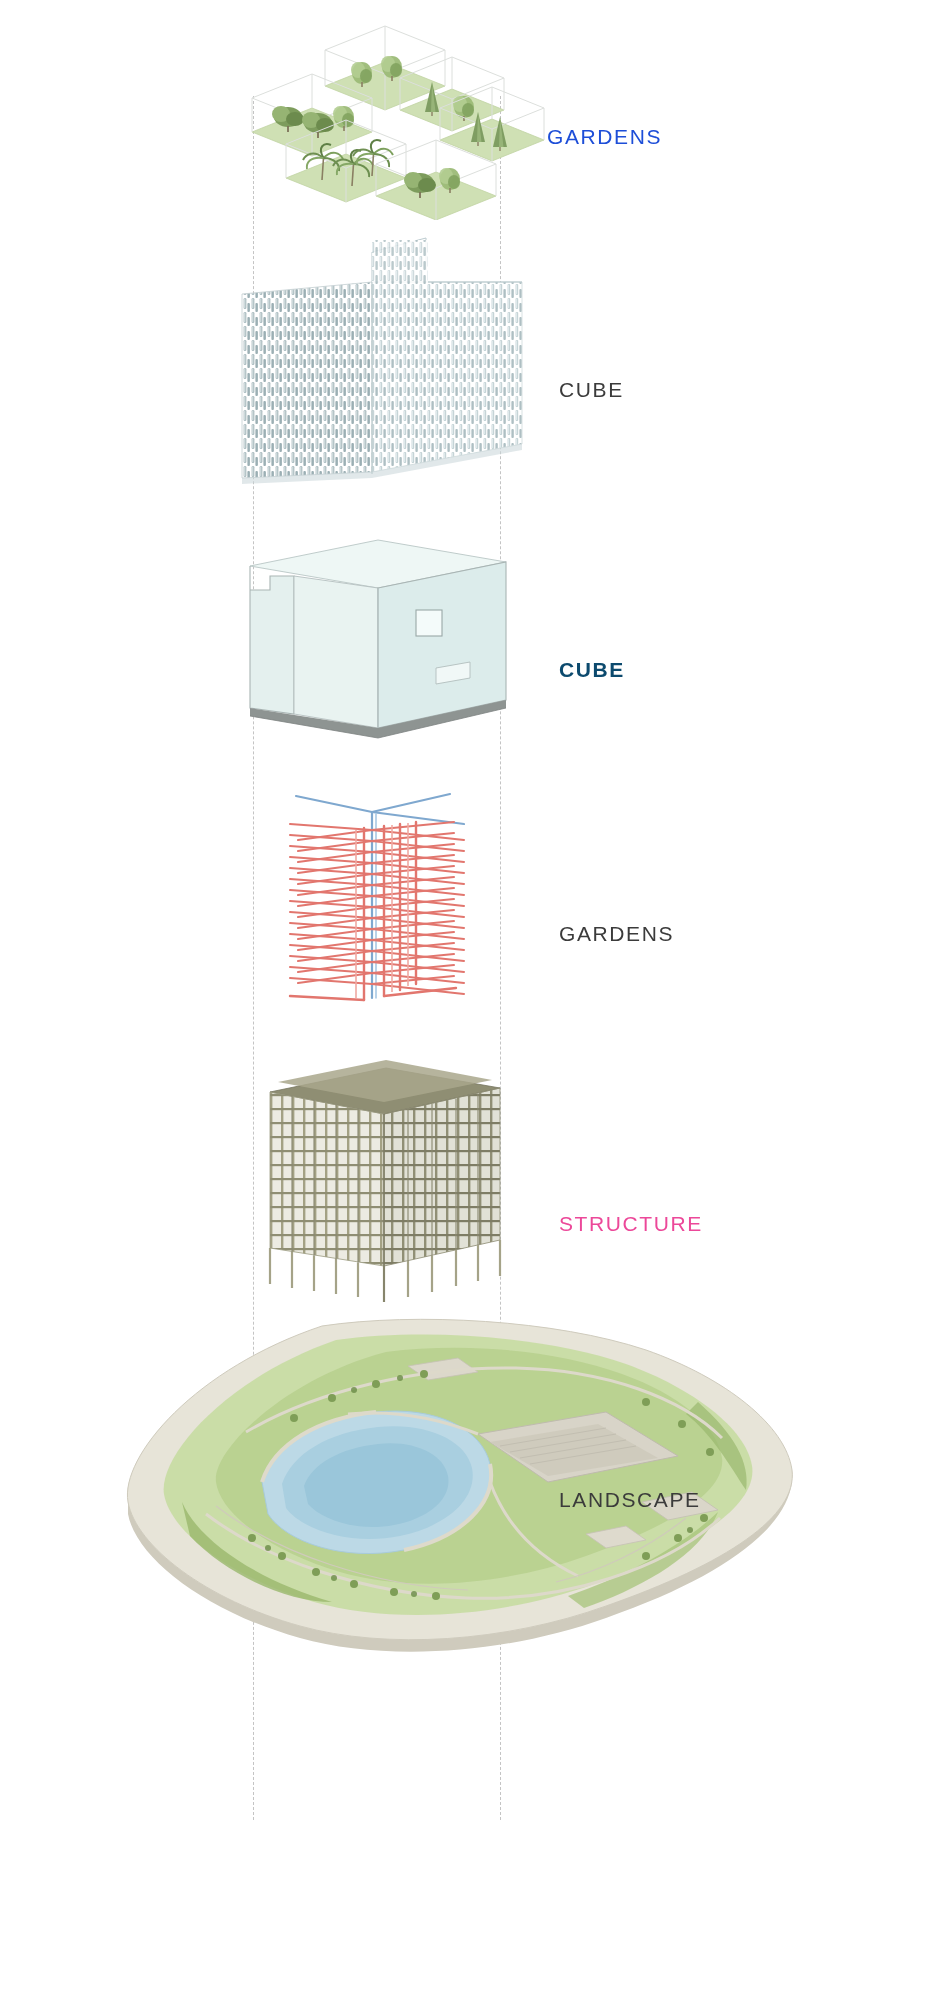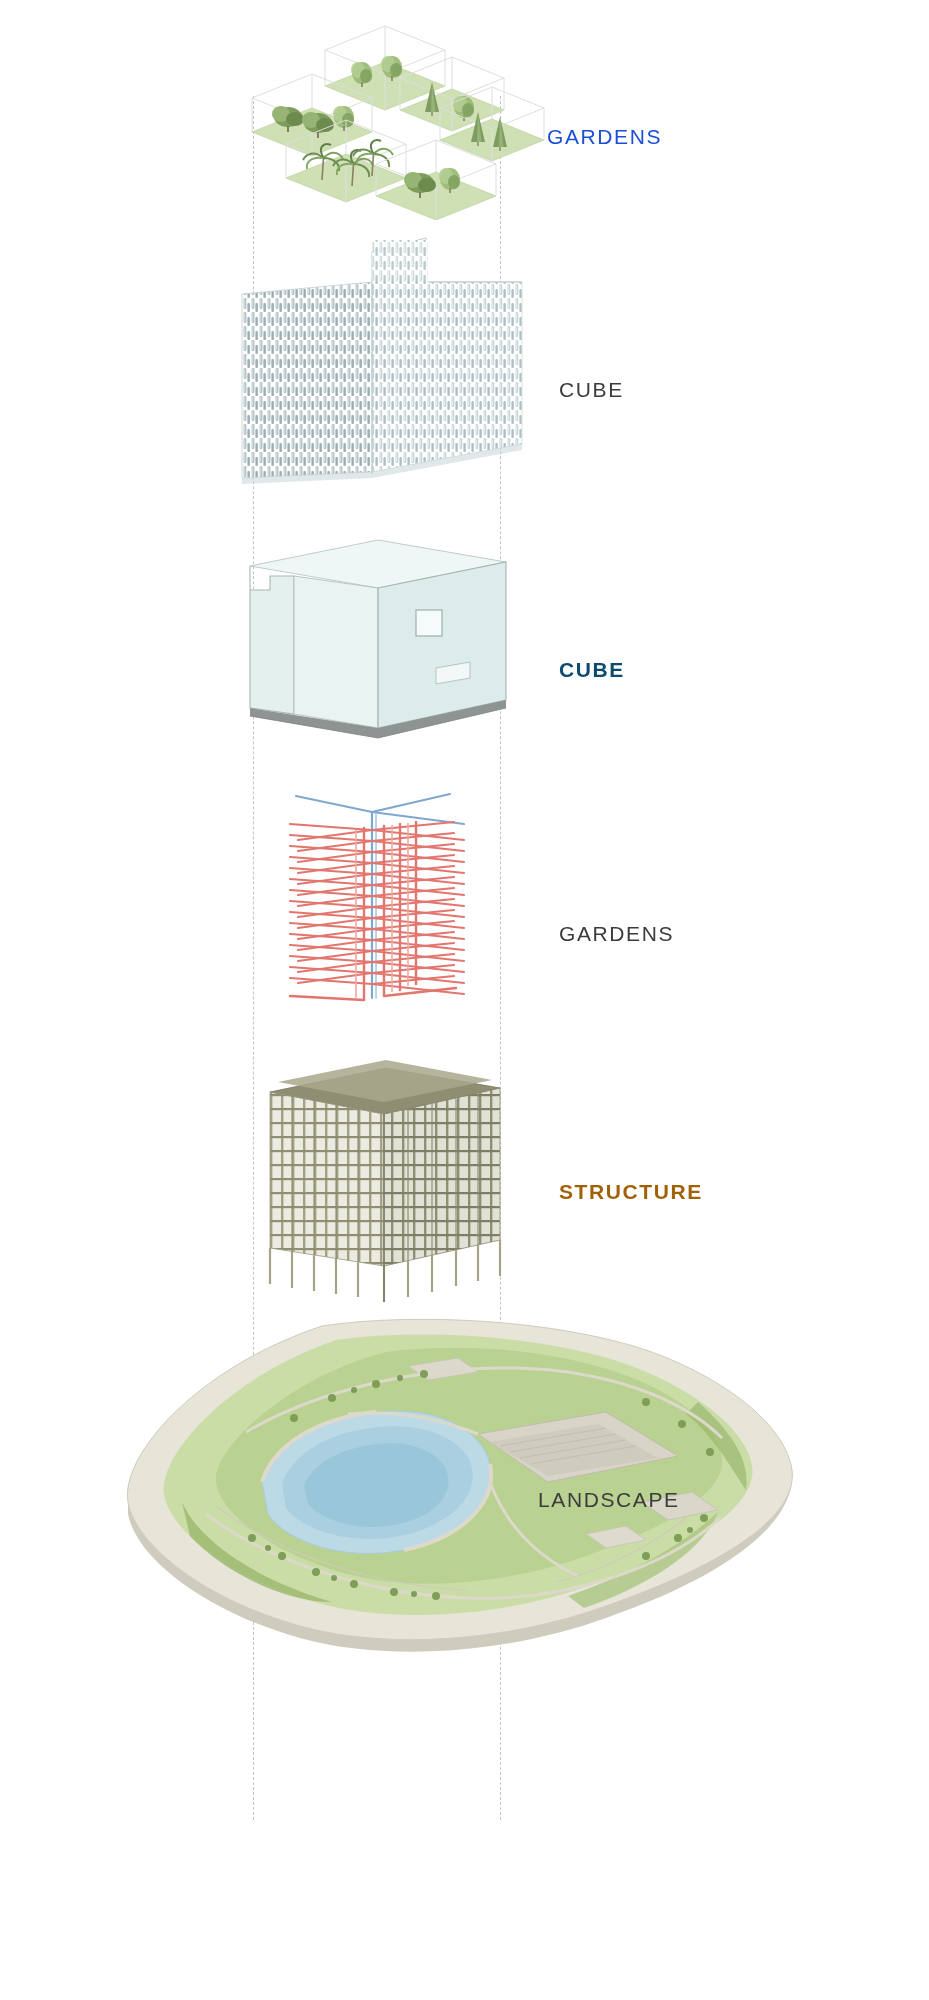--- a/index.html
+++ b/index.html
@@ -327,21 +327,21 @@
         <path d="M110,56 L110,211"></path>
         <path d="M160,57 L160,209"></path>
         <path d="M184,52 L184,204"></path>
         <path d="M208,47 L208,198"></path>
         <path d="M230,42 L230,193"></path>
       </g>
 
       <path d="M136,62 L136,250" stroke="#77765f" stroke-width="1.3" fill="none"></path>
     </svg>
   </div>
-  <div class="layer-label" style="left: 559px; top: 1180px; color: #a16207; font-weight: bold;">STRUCTURE</div>
+  <div class="layer-label" style="left: 559px; top: 1212px; color: #ec4899;">STRUCTURE</div>
 
   <div class="land-wrap" style="left:86px;top:1306px;width:740px;height:360px;">
     <svg width="740" height="360" viewBox="0 0 740 360">
 
       <path d="M236,20 C330,6 470,14 560,44 C640,72 700,120 706,164
                C712,210 640,258 520,300 C420,336 300,344 214,320
                C120,294 50,240 42,196 C34,150 110,62 236,20 Z" fill="#e7e4d8" stroke="#cfcbbd" stroke-width="1"></path>
 
       <path d="M42,196 C50,240 120,294 214,320 C300,344 420,336 520,300
                C640,258 712,210 706,164 L706,176 C700,222 640,270 520,312
@@ -414,15 +414,15 @@
       <g fill="#6b8c47" opacity="0.8">
         <circle cx="182" cy="242" r="3"></circle>
           <circle cx="248" cy="272" r="3"></circle>
         <circle cx="328" cy="288" r="3"></circle>
           <circle cx="604" cy="224" r="3"></circle>
         <circle cx="268" cy="84" r="3"></circle>
           <circle cx="314" cy="72" r="3"></circle>
       </g>
     </svg>
   </div>
-  <div class="layer-label" style="left: 538px; top: 1488px; color: rgb(59, 59, 59); text-align: right;">LANDSCAPE</div>
+  <div class="layer-label" style="left: 559px; top: 1488px; color: rgb(59, 59, 59); text-align: right;">LANDSCAPE</div>
 
 </div>
 
 </body></html>

